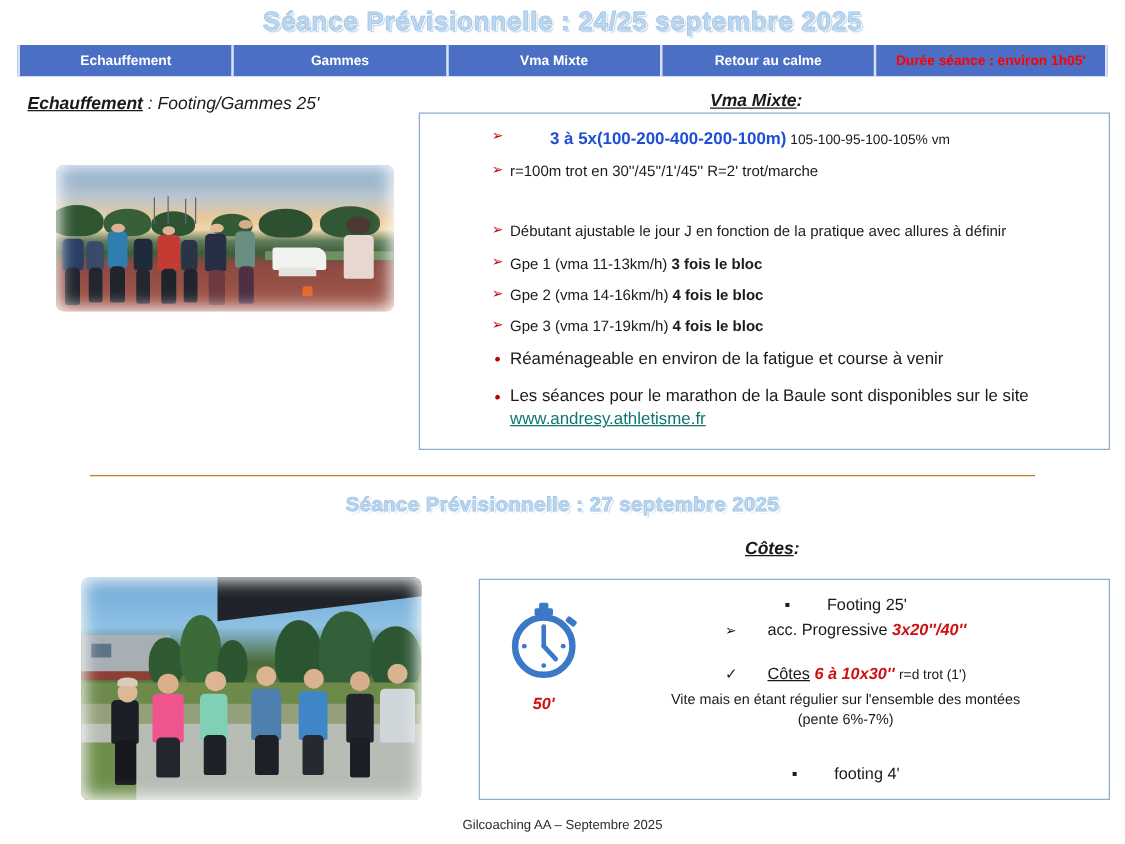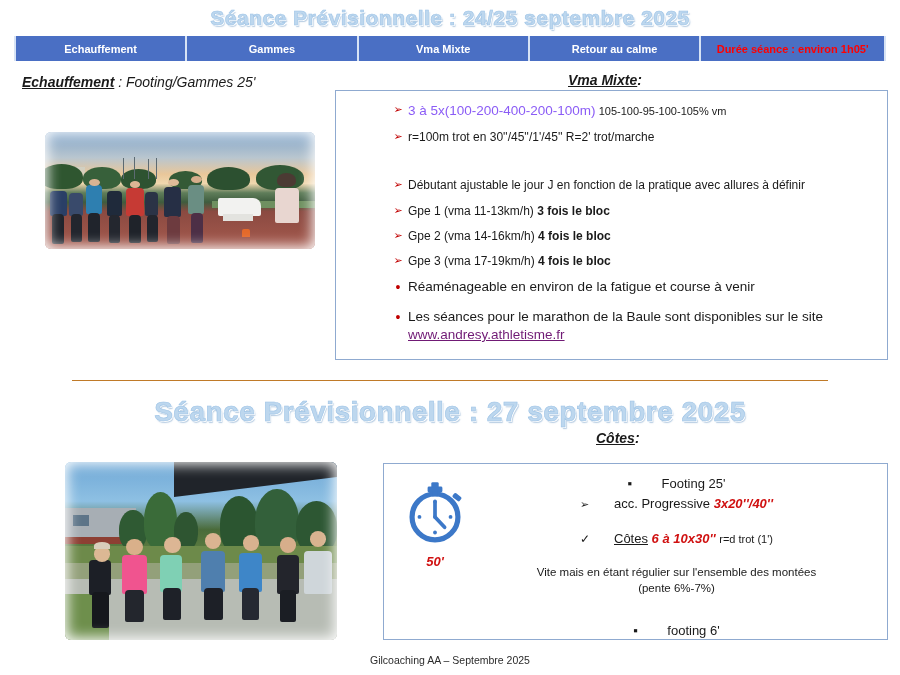--- a/index.html
+++ b/index.html
@@ -22,21 +22,21 @@
     width: 100%;
     text-align: center;
     font-family: "Liberation Sans", sans-serif;
     font-weight: bold;
     color: #bdd7ee;
     letter-spacing: .5px;
     -webkit-text-stroke: 0.6px #9dc3e6;
     text-shadow: 1px 1px 0 #ffffff, 1.6px 1.6px 1.2px rgba(120,160,200,.55);
   }
   #title-1 { top: 6px; font-size: 21px; }
-  #title-2 { top: 396px; font-size: 28px; }
+  #title-2 { top: 396px; font-size: 16px; }
 
   
   #navbar {
     position: absolute;
     left: 14px;
     top: 36px;
     width: 872px;
     height: 25px;
     display: flex;
     background: #4a6fc4;
@@ -126,24 +126,24 @@
     line-height: 1.35;
   }
   .bullet.arrow::before { content: "\27A2"; }
   .bullet.dot::before   { content: "\2022"; font-size: 14px; }
   .bullet.sq::before    { content: "\25AA"; color: #1a1a1a; font-size: 13px; }
   .bullet.chk::before   { content: "\2713"; color: #1a1a1a; font-size: 12px; }
   .bullet.arrowk::before{ content: "\27A2"; color: #1a1a1a; }
   .rtxt { flex: 1 1 auto; }
 
   .b { font-weight: bold; }
-  .redb { color: #8b5cf6; font-weight: normal; }
+  .redb { color: #1d4ed8; font-weight: bold; margin-left: 32px; }
   .redbi { color: #d01010; font-weight: bold; font-style: italic; }
   .u { text-decoration: underline; }
-  .lnk { color: #701a75; text-decoration: underline; }
+  .lnk { color: #0f766e; text-decoration: underline; }
   .small { font-size: 11px; }
 
   #vma-list { position: absolute; left: 52px; top: 11px; right: 14px; }
   #vma-list .row { margin-bottom: 9px; }
   #vma-list .row.spacer-after { margin-bottom: 32px; }
   #vma-list .row.big { font-size: 13.5px; margin-bottom: 11px; }
   #vma-list .row.big .bullet { font-size: 13px; }
 
   
   #cotes-inner { position: absolute; inset: 0; }
@@ -385,24 +385,24 @@
       </div>
 
       <div class="cline">
         <span class="bl"><span class="bullet arrowk"></span></span><span>acc. Progressive </span><span class="redbi">3x20''/40''</span>
       </div>
 
       <div class="cline" style="margin-top:16px">
         <span class="bl"><span class="bullet chk"></span></span><span class="u">Côtes</span><span class="redbi"> 6 à 10x30'' </span><span class="small"> r=d trot (1')</span>
       </div>
 
-      <div class="cline-center" style="margin-top:15px">Vite mais en étant régulier sur l'ensemble des montées</div>
+      <div class="cline-center" style="margin-top:3px">Vite mais en étant régulier sur l'ensemble des montées</div>
       <div class="cline-center">(pente 6%-7%)</div>
 
       <div class="cline" style="margin-top:24px">
-        <span class="bl"><span class="bullet sq"></span></span><span>footing 6'</span>
+        <span class="bl"><span class="bullet sq"></span></span><span>footing 4'</span>
       </div>
 
     </div>
   </div>
 </div>
 
 <div id="footer">Gilcoaching AA – Septembre 2025</div>
 
 </body></html>

